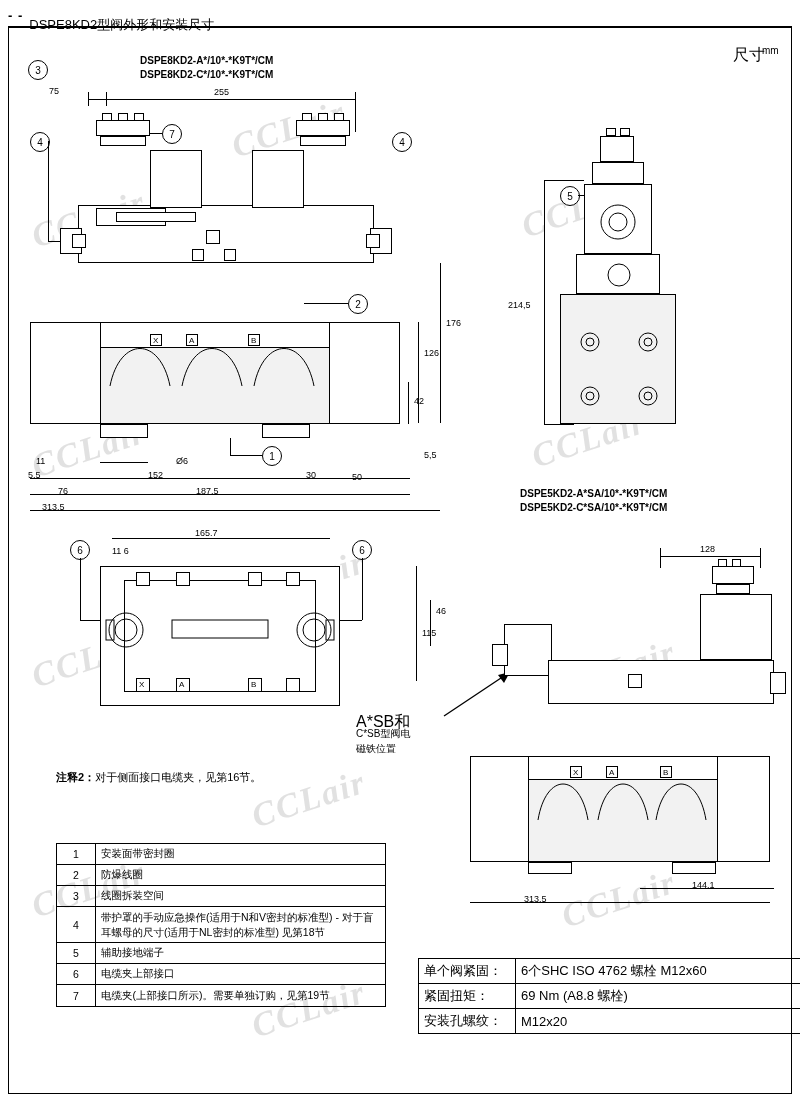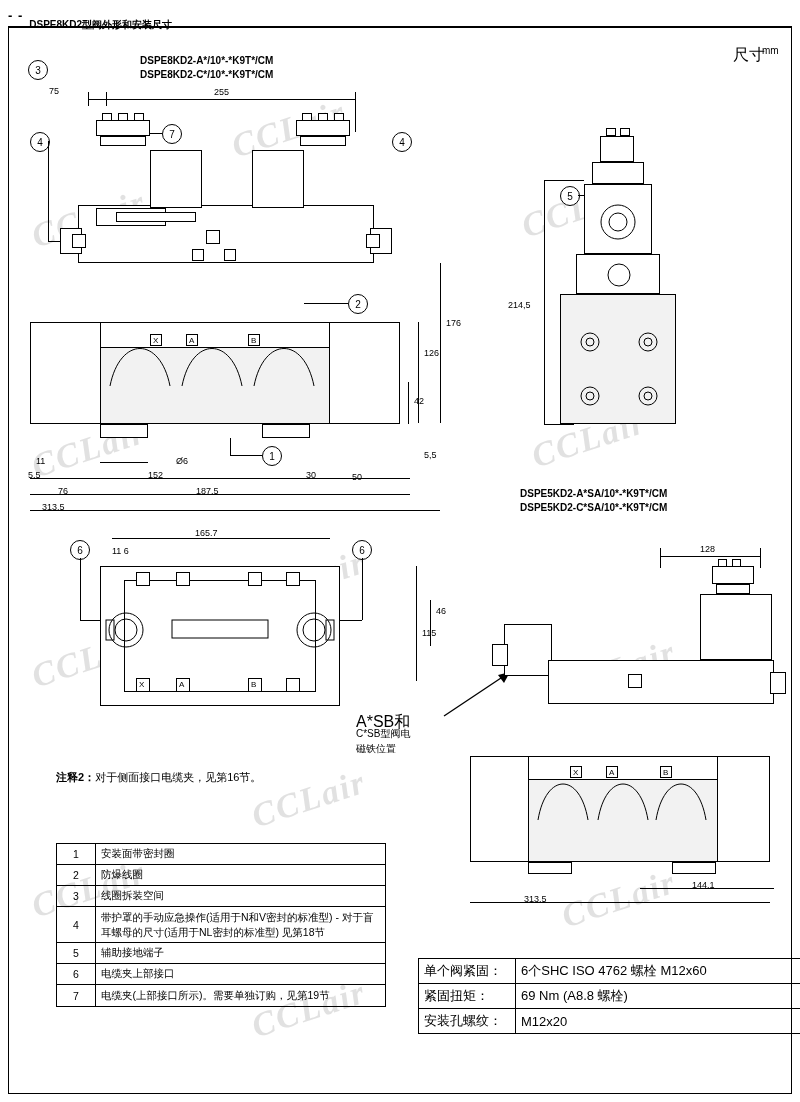--- a/index.html
+++ b/index.html
@@ -13,21 +13,21 @@
   }
   .page{position:relative;width:800px;height:1102px;}
 
   
   .hdr{
     position:absolute;left:8px;top:4px;width:784px;height:22px;
     border-bottom:2px solid #000;
     display:flex;align-items:center;gap:6px;
   }
   .hdr .dash{font-size:13px;font-weight:bold;letter-spacing:1px;}
-  .hdr .title{font-size:10px;font-weight:bold;margin-top:20px;}
+  .hdr .title{font-size:13px;font-weight:normal;margin-top:20px;}
 
   
   .frame{
     position:absolute;left:8px;top:26px;width:784px;height:1068px;
     border:1px solid #000;
     box-sizing:border-box;
   }
 
   
   .wm{

